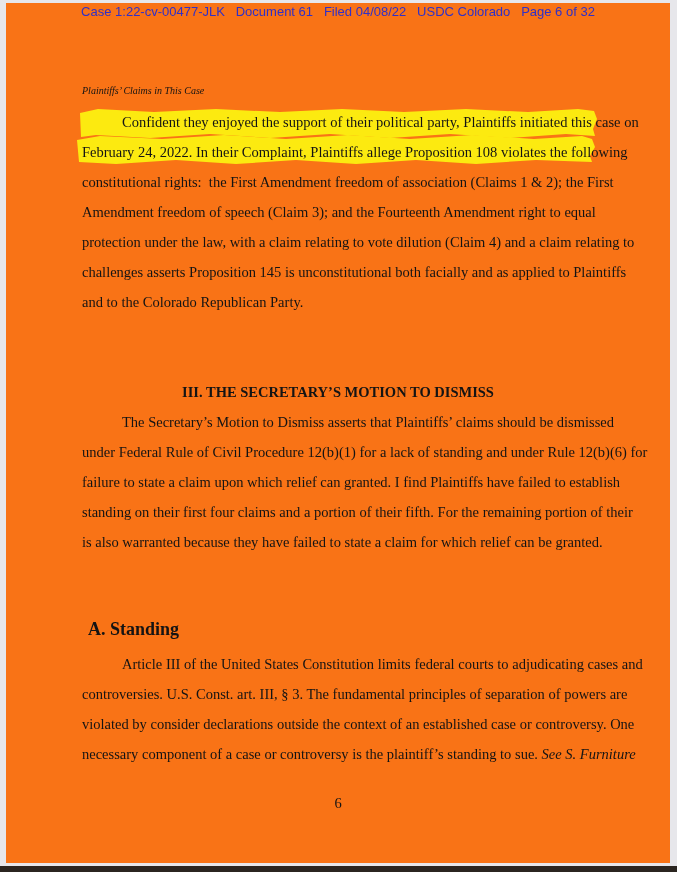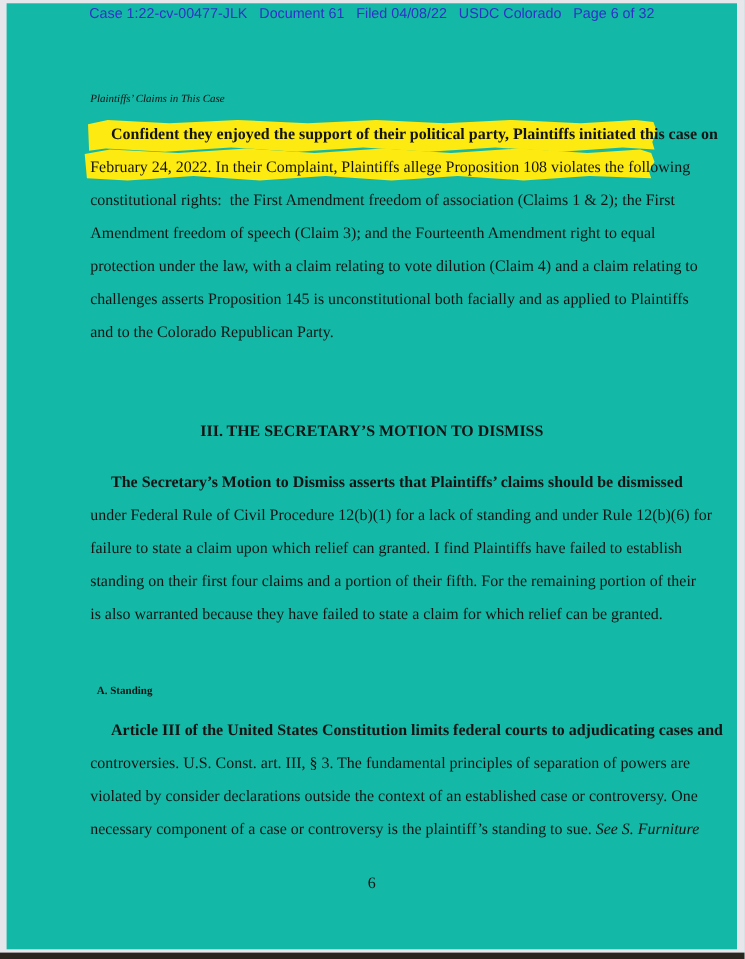--- a/index.html
+++ b/index.html
@@ -7,21 +7,21 @@
     width: 677px; height: 872px;
     background: #e7e7eb;
     font-family: "Liberation Serif", serif;
     overflow: hidden;
     position: relative;
   }
   .page {
     position: absolute;
     left: 6px; top: 3px;
     width: 664px; height: 860px;
-    background: #14b8a6;
+    background: #f97316;
   }
   .stamp {
     position: absolute;
     top: 1px; left: 0; width: 100%;
     text-align: center;
     font-family: "Liberation Sans", sans-serif;
     font-size: 13px;
     white-space: pre;
     color: #3030c8;
   }
@@ -44,35 +44,35 @@
     left: 76px;
     width: 522px;
     font-size: 14.5px;
     color: #141414;
   }
   .para .line {
     line-height: 30px;
     height: 30px;
     white-space: pre;
   }
-  .para .line.indent { padding-left: 19px; font-weight: bold; }
+  .para .line.indent { padding-left: 40px; }
   .center-heading {
     position: absolute;
     left: 0; width: 100%;
     text-align: center;
     font-size: 14.5px;
     font-weight: bold;
     line-height: 30px;
     color: #141414;
     white-space: pre;
   }
   .sub-heading {
     position: absolute;
     left: 82px;
-    font-size: 10px;
+    font-size: 18px;
     font-weight: bold;
     line-height: 30px;
     color: #141414;
     white-space: pre;
   }
   .page-number {
     position: absolute;
     left: 0; width: 100%;
     text-align: center;
     font-size: 14.5px;
@@ -81,21 +81,21 @@
   }
   .italic { font-style: italic; }
   .bottom-bar {
     position: absolute;
     left: 0; top: 866px;
     width: 677px; height: 6px;
     background: #2b2520;
   }
   #p1 { top: 104px; }
   #h3heading { top: 374px; text-align: center; }
-  #p2 { top: 421px; }
+  #p2 { top: 404px; }
   #subheading { top: 611px; }
   #p3 { top: 646px; }
   #pagenum { top: 785px; }
 </style>
 </head>
 <body>
 
 <div class="page">
 
   <div class="stamp">Case 1:22-cv-00477-JLK   Document 61   Filed 04/08/22   USDC Colorado   Page 6 of 32</div>

